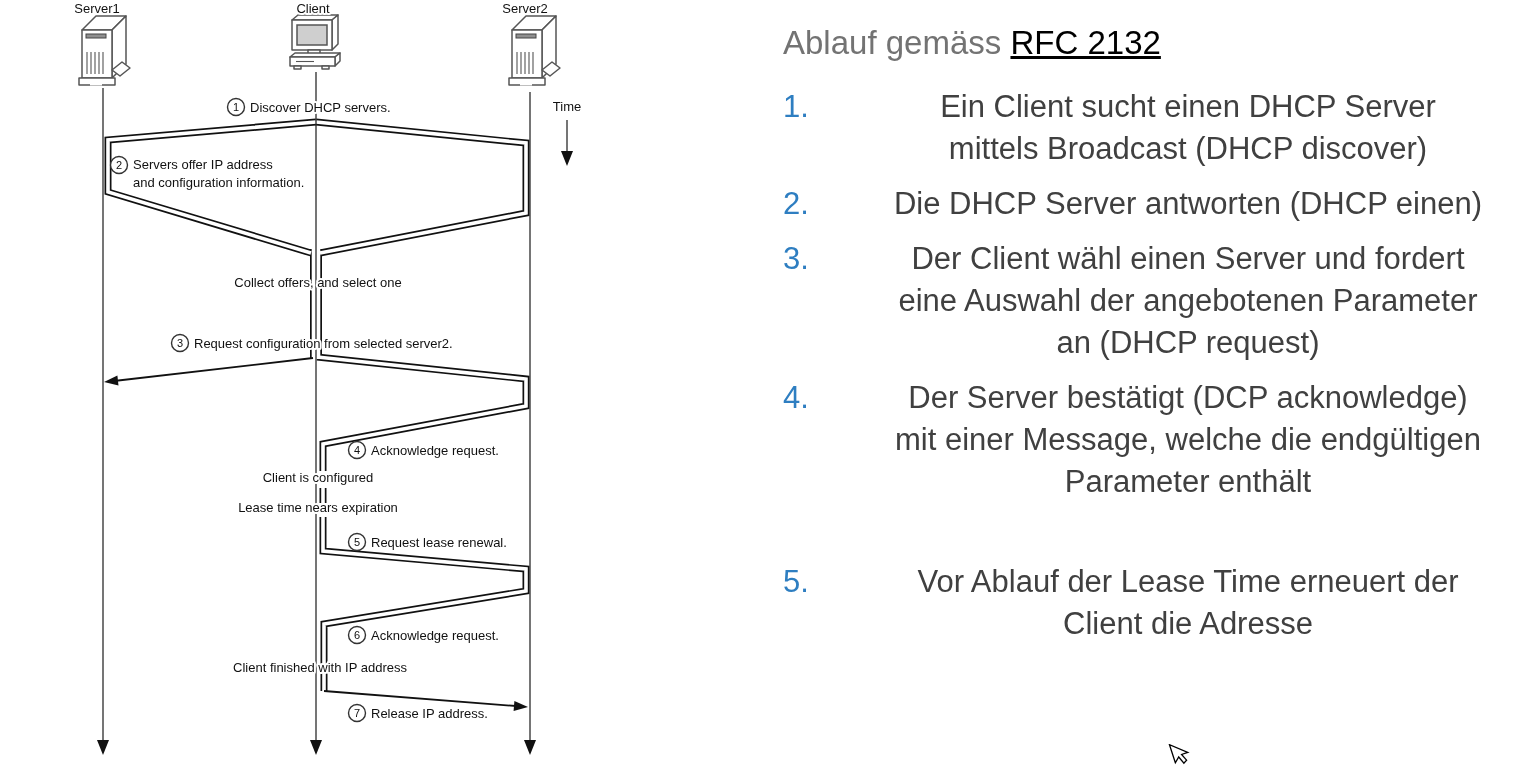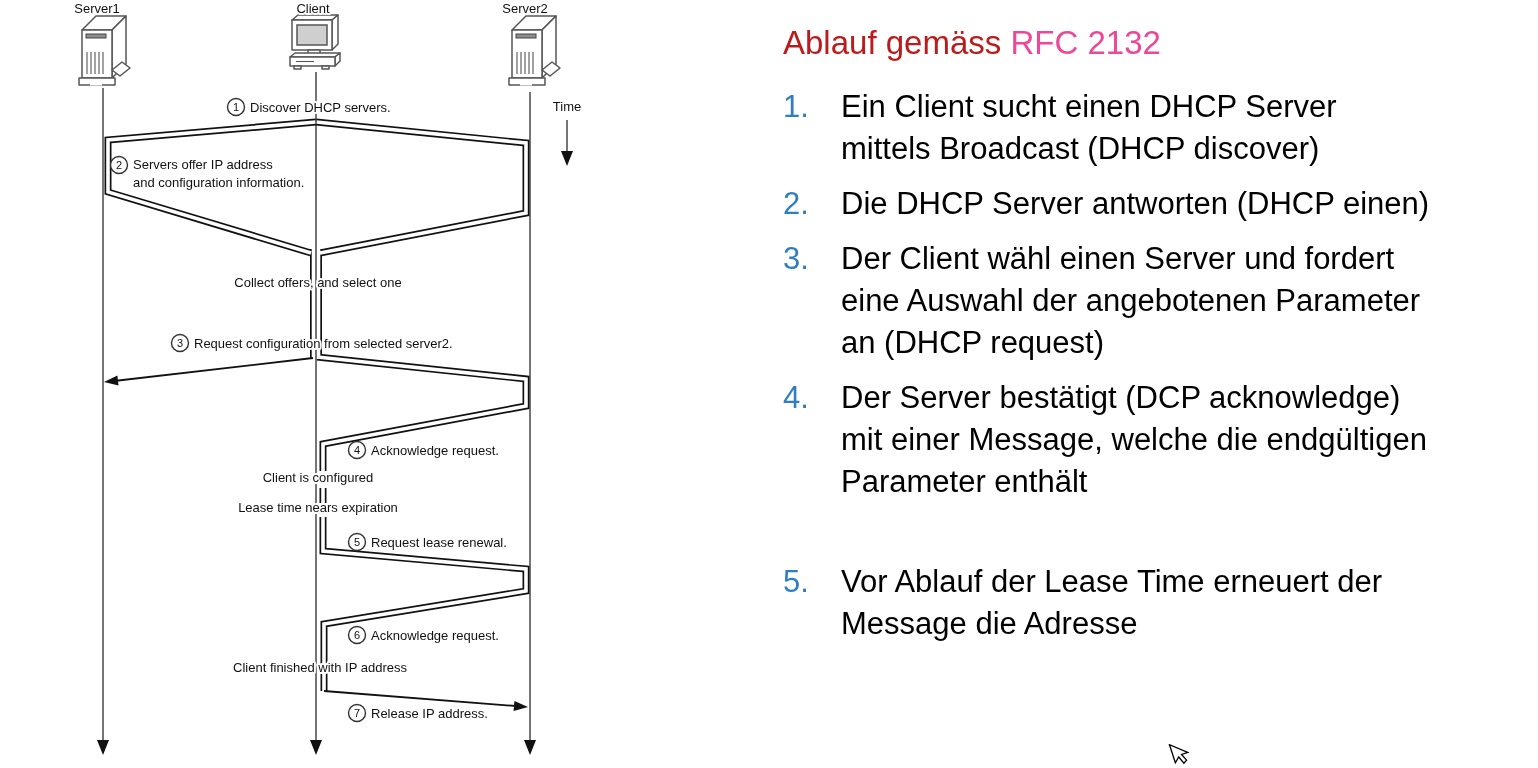--- a/index.html
+++ b/index.html
@@ -20,25 +20,25 @@
   .ctr{text-anchor:middle;}
   .numcirc{fill:#fff;stroke:#333;stroke-width:1.4;}
   .numtxt{font-size:11px;fill:#111;text-anchor:middle;}
   .icon{stroke:#555;stroke-width:1.5;fill:#fff;stroke-linejoin:round;}
   .icon-dark{fill:#8f8f8f;stroke:#444;stroke-width:1;}
   .icon-screen{fill:#cfcfcf;stroke:#555;stroke-width:1.5;}
   .vent{stroke:#555;stroke-width:1.1;}
   
   .panel{position:absolute;left:783px;top:24px;width:752px;}
   .slide-title{font-size:33px;margin:0 0 24px 0;font-weight:400;}
-  .title-prefix{color:#b91c1c;}
-  .title-link{color:#ec4899;cursor:pointer;}
+  .title-prefix{color:#737373;}
+  .title-link{color:#000000;text-decoration:underline;cursor:pointer;}
   .item{display:flex;margin-bottom:13px;}
   .item .num{width:58px;flex:0 0 58px;font-size:31px;line-height:42px;color:#2E7EC1;}
-  .item .txt{font-size:31px;line-height:42px;color:#000000;white-space:pre-line;width:694px;}
+  .item .txt{font-size:31px;line-height:42px;color:#404040;white-space:pre-line;width:694px;text-align:center;}
   .item.gap-before{margin-top:58px;}
   
   #cursor{position:absolute;left:1163px;top:744px;}
 </style>
 </head>
 <body>
 
 <svg id="diagram-svg" width="775" height="768" viewBox="0 0 775 768" xmlns="http://www.w3.org/2000/svg">
 
   <g>
@@ -192,21 +192,21 @@
   </div>
   <div class="item">
     <span class="num">4.</span>
     <span class="txt">Der Server bestätigt (DCP acknowledge)
 mit einer Message, welche die endgültigen
 Parameter enthält</span>
   </div>
   <div class="item gap-before">
     <span class="num">5.</span>
     <span class="txt">Vor Ablauf der Lease Time erneuert der
-Message die Adresse</span>
+Client die Adresse</span>
   </div>
 </div>
 
 <svg id="cursor" width="32" height="24" viewBox="0 0 32 24">
   <g transform="rotate(-18 9 2)">
     <polygon points="7,0 7,19 12,14.5 15,22 18.5,20 15.5,13 22,13" fill="#fff" stroke="#000" stroke-width="1.3" stroke-linejoin="miter"></polygon>
   </g>
 </svg>
 
 </body></html>

